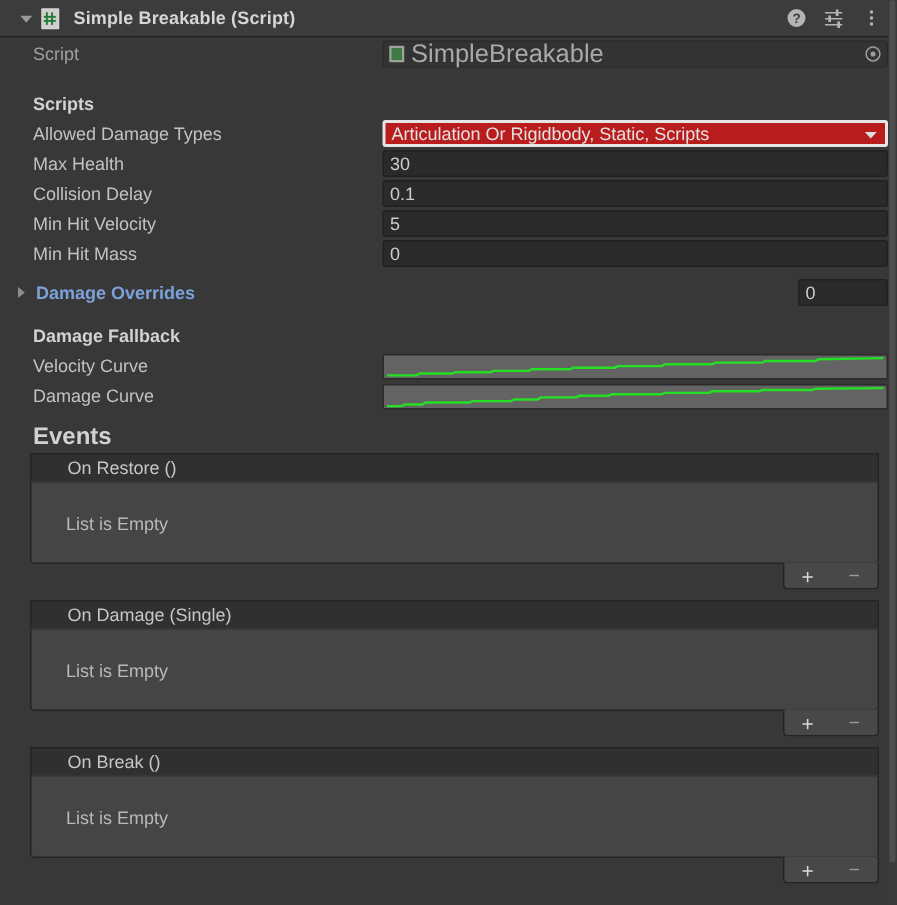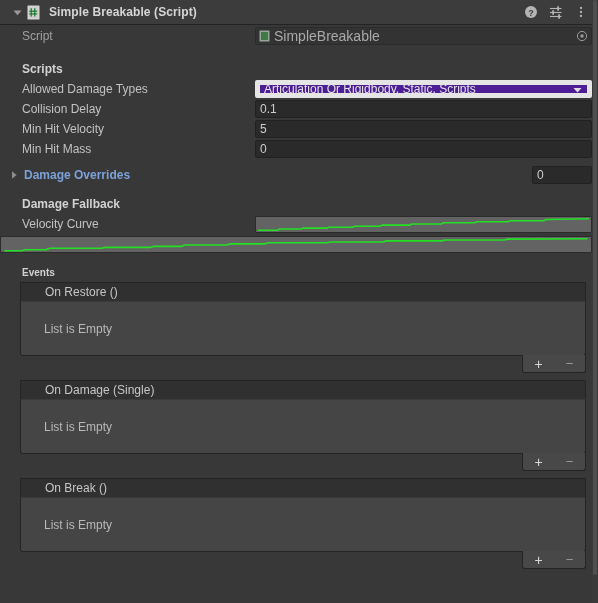--- a/index.html
+++ b/index.html
@@ -111,34 +111,34 @@
     display: flex;
     align-items: center;
     padding: 0 3px;
     position: relative;
   }
   .obj-mini {
     width: 11px; height: 12px;
     margin-right: 4px;
     flex: 0 0 auto;
   }
-  .obj-text { color: #a9a9a9; font-size: 14px; }
+  .obj-text { color: #a9a9a9; font-size: 17px; }
   .obj-picker {
     margin-left: auto;
     width: 12px; height: 12px;
     flex: 0 0 auto;
   }
 
   
   .dropdown {
     flex: 1 1 auto;
     margin-right: 6px;
     height: 18px;
-    background: #4c1d95;
-    border: 5px solid #e5e5e5;
+    background: #b91c1c;
+    border: 2px solid #e5e5e5;
     border-radius: 2px;
     display: flex;
     align-items: center;
     padding: 0 4px;
     color: #e2e2e2;
     font-size: 12px;
   }
   .dd-arrow { margin-left: auto; width: 11px; height: 11px; flex:0 0 auto; }
 
   
@@ -183,21 +183,21 @@
     overflow: hidden;
     position: relative;
   }
   .curvefield svg { display: block; width: 100%; height: 100%; }
 
   
   .events-title {
     height: 20px;
     padding-left: 22px;
     display: flex; align-items: center;
-    font-size: 10px; font-weight: bold;
+    font-size: 16px; font-weight: bold;
     color: #d2d2d2;
   }
   .event-block {
     margin: 0 12px 0 20px;
     position: relative;
   }
   .event-hdr {
     height: 19px;
     background: #303030;
     border: 1px solid #242424;
@@ -345,20 +345,24 @@
       <span class="dropdown">
         <span>Articulation Or Rigidbody, Static, Scripts</span>
         <span class="dd-arrow">
           <svg width="11" height="11" viewBox="0 0 11 11">
               <path d="M1.5 4 L9.5 4 L5.5 8.4 Z" fill="#dddddd"></path>
             </svg>
         </span>
       </span>
     </div>
 
+    <div class="row">
+      <span class="lbl">Max Health</span>
+      <span class="field">30</span>
+    </div>
 
     <div class="row">
       <span class="lbl">Collision Delay</span>
       <span class="field">0.1</span>
     </div>
 
     <div class="row">
       <span class="lbl">Min Hit Velocity</span>
       <span class="field">5</span>
     </div>
@@ -386,20 +390,21 @@
       <span class="lbl">Velocity Curve</span>
       <span class="curvefield">
         <svg viewBox="0 0 340 17" preserveAspectRatio="none">
           <polyline fill="none" stroke="#24e024" stroke-width="1.6" vector-effect="non-scaling-stroke" points="2,15 22,15 24,13.6 46,13.6 48,12.6 72,12.6 74,11.6 98,11.6 100,10.4 126,10.4 128,9.2 156,9.2 158,8.0 188,8.0 190,6.6 222,6.6 224,5.4 256,5.4 258,4.2 292,4.2 294,2.8 338,2.0"></polyline>
         </svg>
       </span>
     </div>
 
 
     <div class="row">
+      <span class="lbl">Damage Curve</span>
       <span class="curvefield">
         <svg viewBox="0 0 340 17" preserveAspectRatio="none">
           <polyline fill="none" stroke="#24e024" stroke-width="1.6" vector-effect="non-scaling-stroke" points="2,15.6 12,15.6 14,14.4 26,14.4 28,12.8 58,12.8 60,11.8 86,11.8 88,10.6 104,10.6 106,9.0 130,9.0 132,7.8 152,7.8 154,6.6 188,6.6 190,5.6 220,5.6 222,4.4 254,4.4 256,3.4 290,3.4 292,2.4 338,2.0"></polyline>
         </svg>
       </span>
     </div>
 
     <div style="height:8px;"></div>
 
     <div class="events-title">Events</div>

